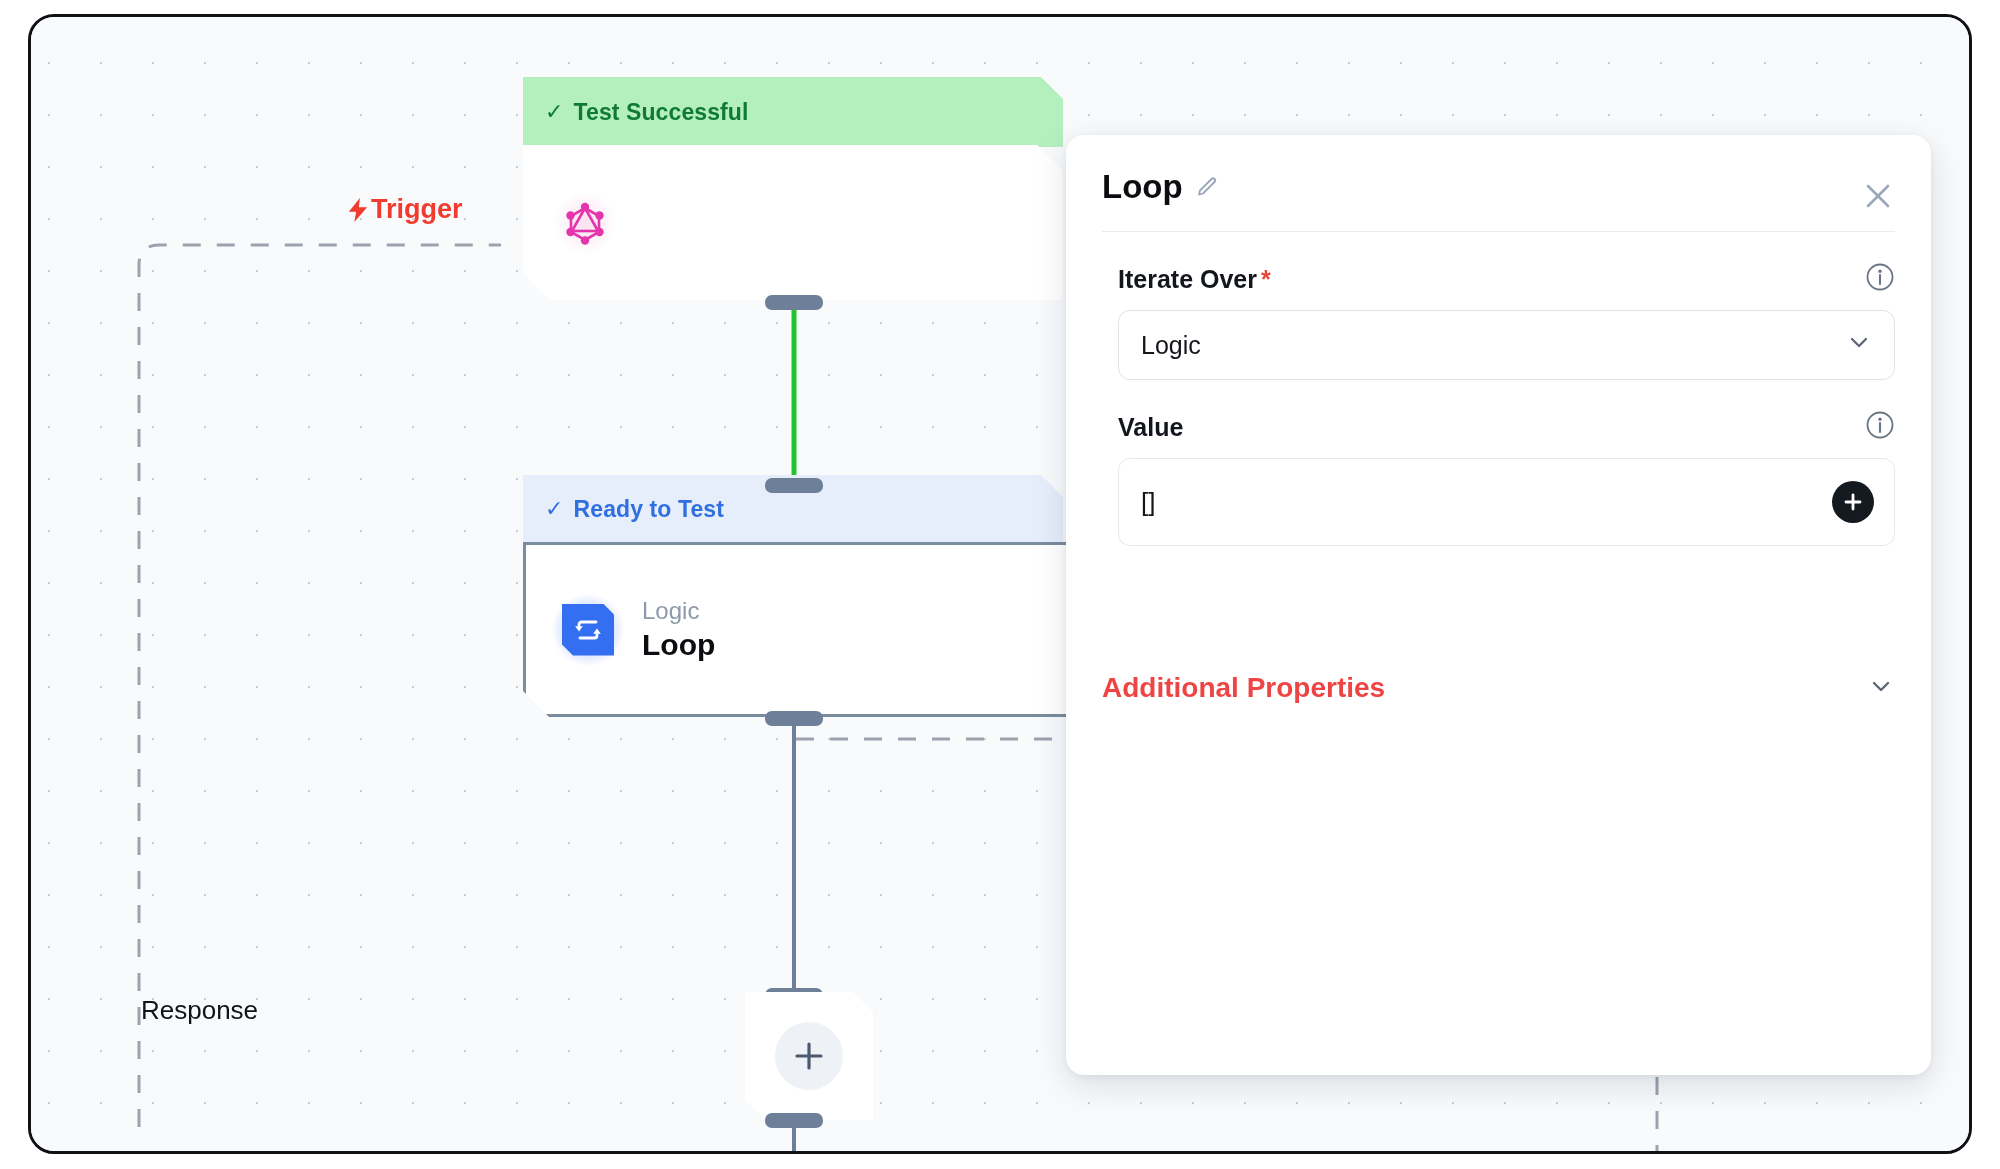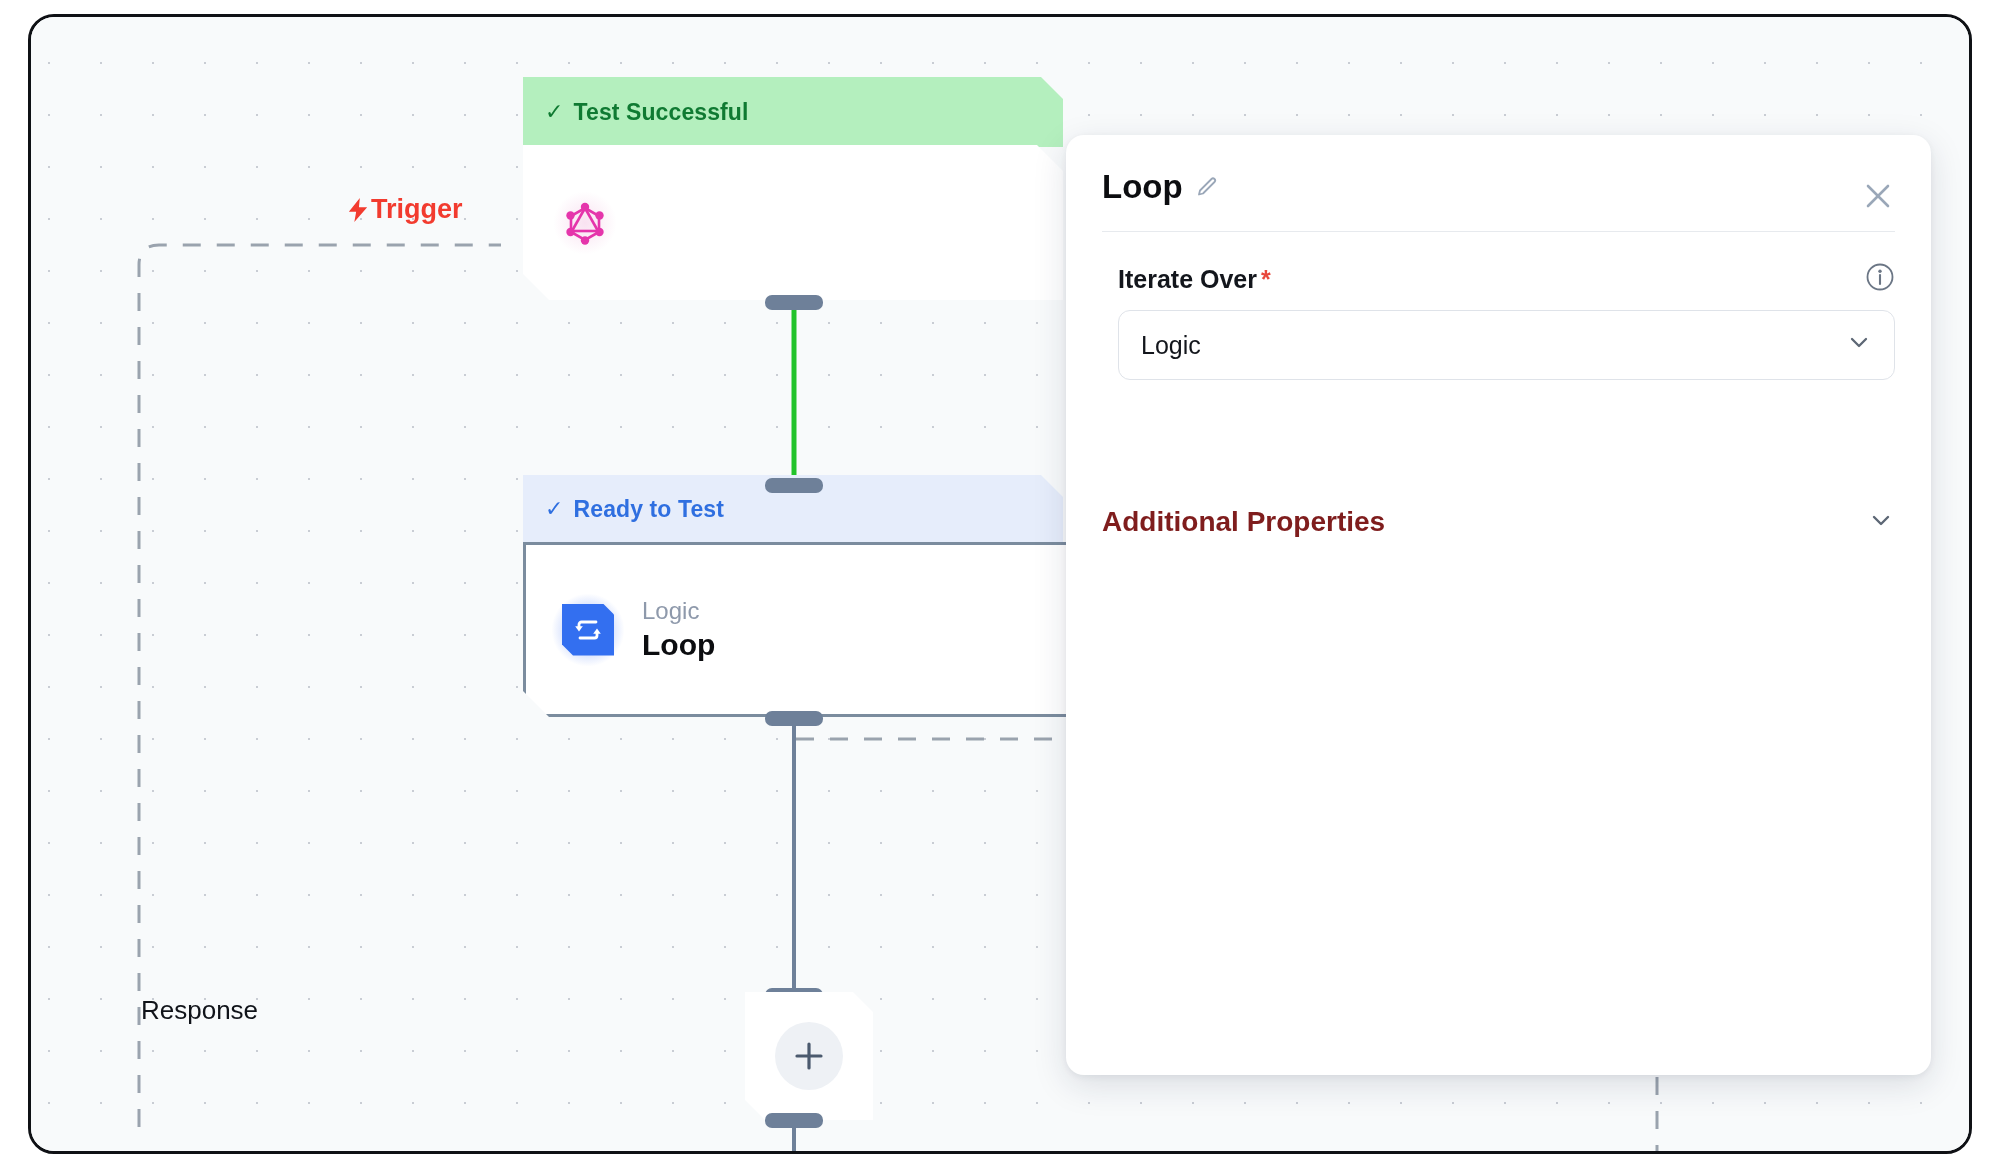--- a/index.html
+++ b/index.html
@@ -192,21 +192,21 @@
     position:absolute;right:20px;top:50%;transform:translateY(-50%);
     width:42px;height:42px;border-radius:50%;background:#151a20;
     display:flex;align-items:center;justify-content:center;cursor:pointer;
   }
 
   #additional-props{
     margin-top:126px;
     display:flex;align-items:center;justify-content:space-between;
     cursor:pointer;
   }
-  #additional-props-label{font-size:28px;font-weight:700;color:#7f1d1d;}
+  #additional-props-label{font-size:28px;font-weight:700;color:#ef4444;}
 
   .info-icon{cursor:pointer;}
 </style>
 </head>
 <body>
 
 <div id="app-frame">
 
   <div id="canvas">
 
@@ -342,20 +342,43 @@
         <div class="select-box">
           <span>Logic</span>
           <span class="select-chevron">
             <svg width="26" height="26" viewBox="0 0 26 26">
               <polyline points="6,10 13,17 20,10" fill="none" stroke="#5d6775" stroke-width="2.3" stroke-linecap="round" stroke-linejoin="round"></polyline>
             </svg>
           </span>
         </div>
       </div>
 
+      <div class="field">
+        <div class="field-label-row">
+          <span class="field-label">
+            <span>Value</span><span class="req-star"></span>
+          </span>
+          <span class="info-icon">
+            <svg width="30" height="30" viewBox="0 0 30 30">
+              <circle cx="15" cy="15" r="12.5" fill="none" stroke="#6b7685" stroke-width="1.8"></circle>
+              <circle cx="15" cy="9.2" r="1.7" fill="#6b7685"></circle>
+              <line x1="15" y1="13" x2="15" y2="22" stroke="#6b7685" stroke-width="2.1" stroke-linecap="round"></line>
+            </svg>
+          </span>
+        </div>
+        <div class="value-box">
+          <span>[]</span>
+          <span id="value-add-btn">
+            <svg width="22" height="22" viewBox="0 0 22 22">
+              <line x1="11" y1="4" x2="11" y2="18" stroke="#ffffff" stroke-width="2.8" stroke-linecap="round"></line>
+              <line x1="4" y1="11" x2="18" y2="11" stroke="#ffffff" stroke-width="2.8" stroke-linecap="round"></line>
+            </svg>
+          </span>
+        </div>
+      </div>
 
       <div id="additional-props">
         <span id="additional-props-label">Additional Properties</span>
         <span>
           <svg width="28" height="28" viewBox="0 0 28 28">
             <polyline points="7,11 14,18 21,11" fill="none" stroke="#5d6775" stroke-width="2.4" stroke-linecap="round" stroke-linejoin="round"></polyline>
           </svg>
         </span>
       </div>
 

